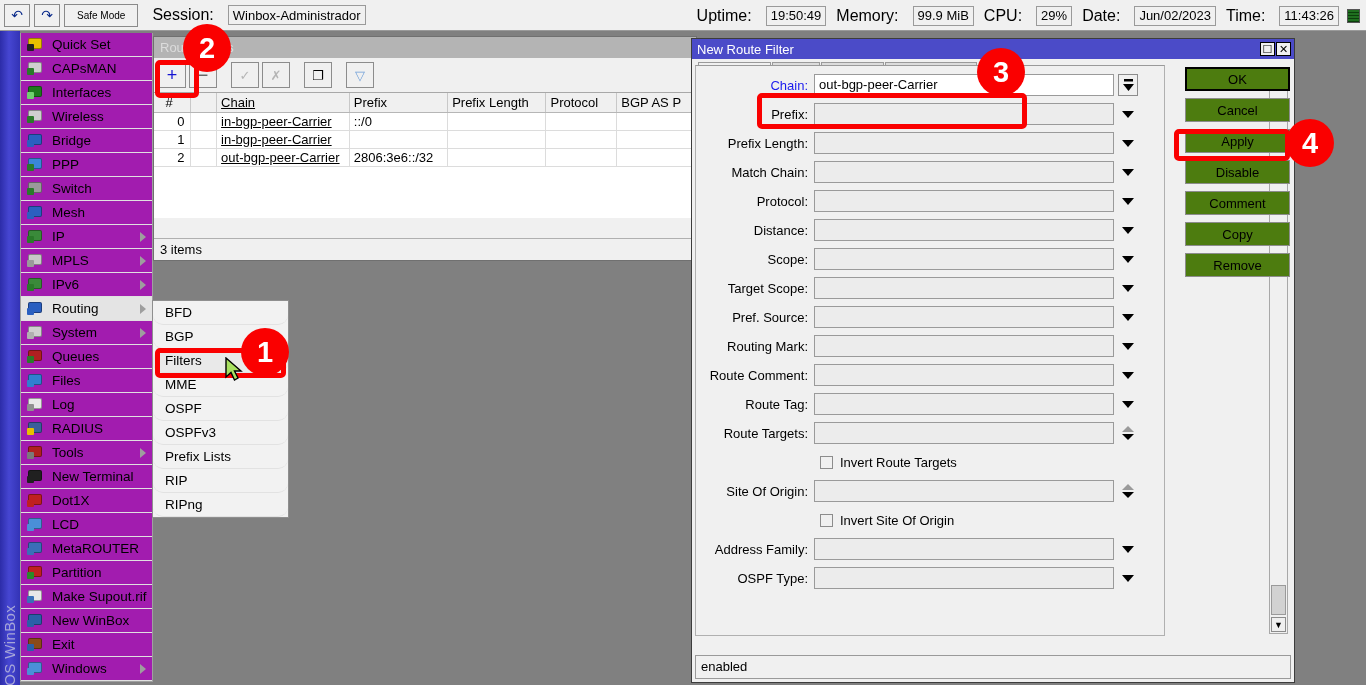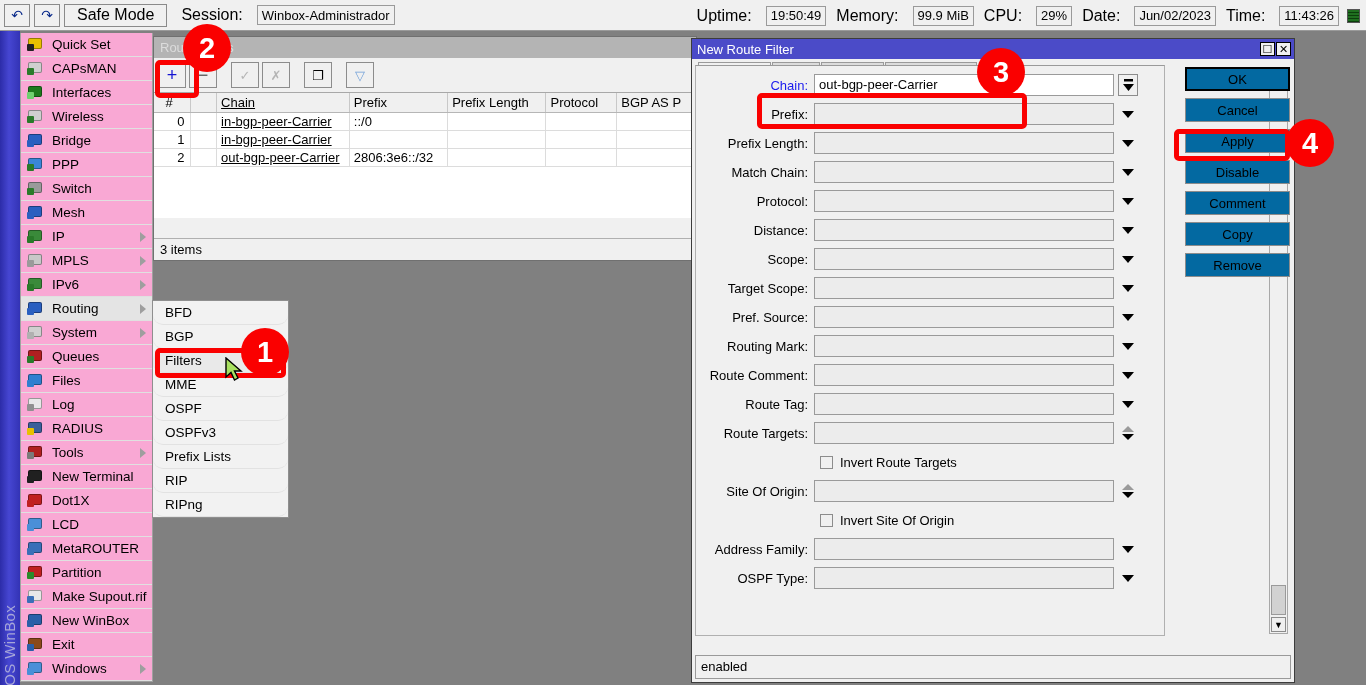--- a/index.html
+++ b/index.html
@@ -23,21 +23,21 @@
   }
   .tb-btn {
     height: 23px; min-width: 26px;
     margin-left: 4px;
     background: #f0f0f0;
     border: 1px solid #8a8a8a;
     display: flex; align-items: center; justify-content: center;
     font-size: 14px; color: #0a2a8a;
     padding: 0 4px;
   }
-  .tb-btn.text { padding: 8px 12px; font-size: 16px; color: #000; }
+  .tb-btn.text { padding: 8px 12px; font-size: 10px; color: #000; }
   .tb-label { margin-left: 14px; font-size: 16px; }
   .tb-field {
     height: 20px;
     border: 1px solid #9a9a9a;
     background: #f0f0f0;
     padding: 0 4px;
     display: flex; align-items: center;
     font-size: 13px;
     margin-left: 14px;
   }
@@ -76,21 +76,21 @@
     border-top: none;
     z-index: 6;
   }
   .menu-item {
     height: 24px;
     display: flex; align-items: center;
     padding-left: 5px;
     border-bottom: 1px solid #e0e0e0;
     font-size: 13.5px;
     position: relative;
-    background: #f9a8d4;
+    background: #a21caf;
   }
   .menu-item.sel { background: #e4e4e4; }
   .mi-icon { width: 21px; height: 17px; margin-right: 5px; flex: 0 0 21px;
              position: relative; display: inline-block; }
   .mi-arrow {
     position: absolute; right: 6px; top: 50%; transform: translateY(-50%);
     width: 0; height: 0;
     border-left: 6px solid #9e9e9e;
     border-top: 5px solid transparent;
     border-bottom: 5px solid transparent;
@@ -256,21 +256,21 @@
     position: absolute; left: 1px; width: 15px; height: 30px; bottom: 18px;
     background: #d2d2d2; border: 1px solid #9a9a9a;
   }
 
   
   #dlg-btns {
     position: absolute; right: 4px; top: 28px; width: 105px;
   }
   .dbtn {
     height: 24px; margin-bottom: 7px;
-    border: 1px solid #8c8c8c; background: #0369a1;
+    border: 1px solid #8c8c8c; background: #4d7c0f;
     display: flex; align-items: center; justify-content: center;
     font-size: 13px;
   }
   .dbtn.default { border: 2px solid #000; }
   #dlg-foot {
     position: absolute; left: 3px; right: 3px; bottom: 3px; height: 24px;
     border: 1px solid #9a9a9a; background: #f0f0f0;
     font-size: 13px; line-height: 22px; padding-left: 5px;
   }
 

